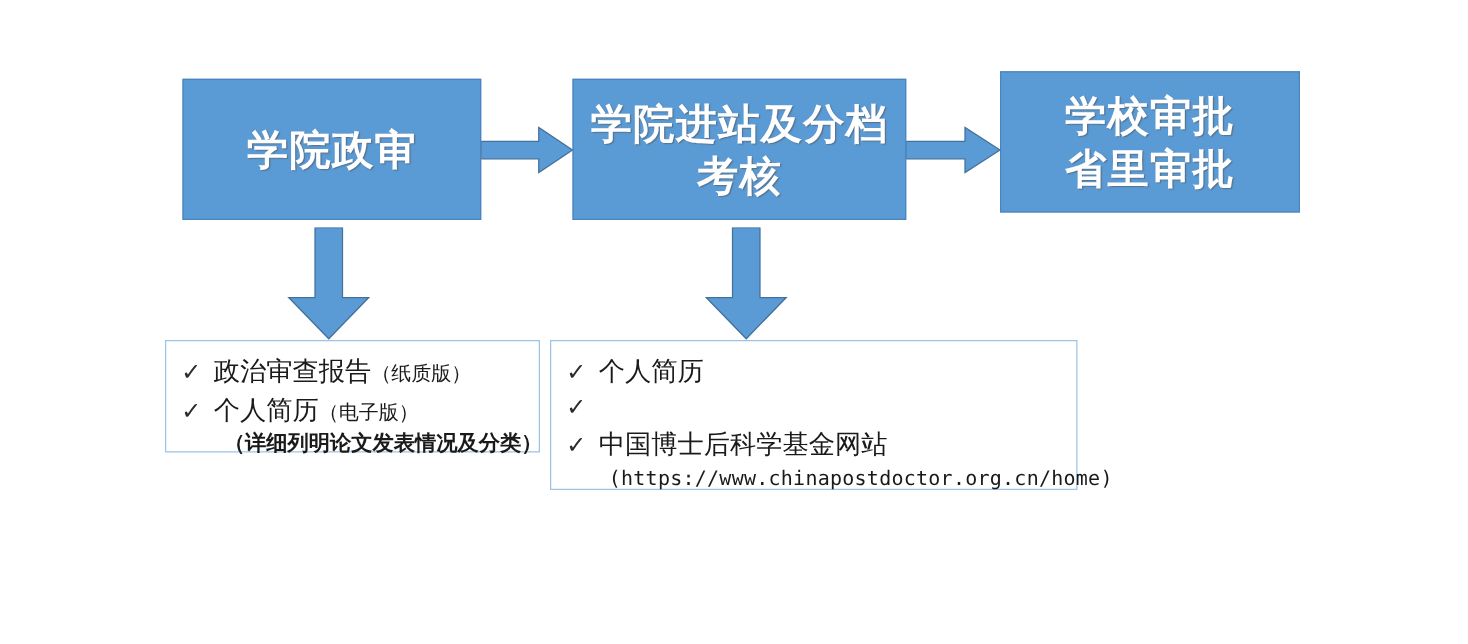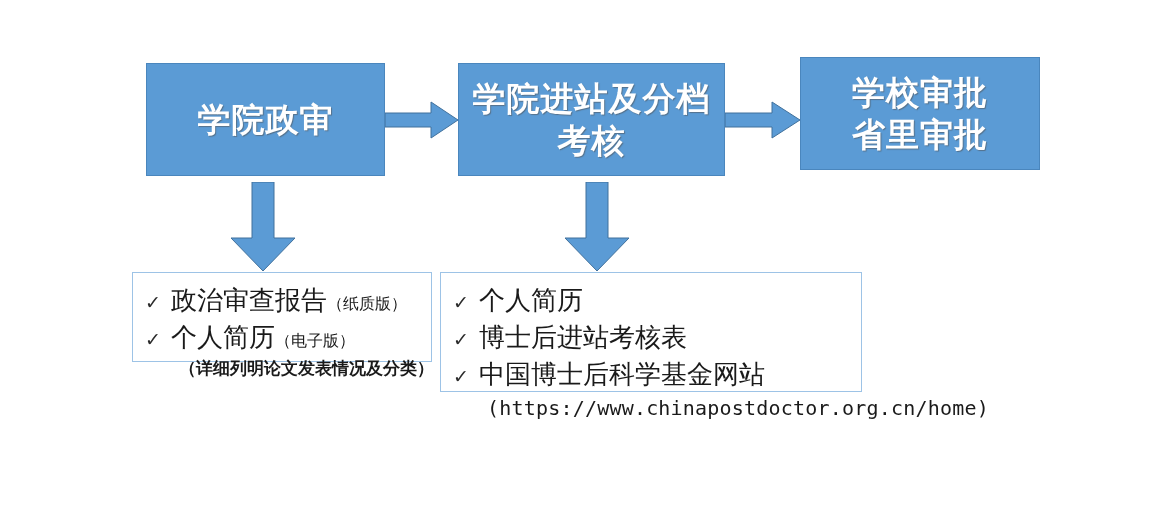--- a/index.html
+++ b/index.html
@@ -63,41 +63,41 @@
   }
   .check {
     display: inline-block;
     width: 26px;
     flex: 0 0 26px;
     font-size: 19px;
     color: #2b2b2b;
     line-height: 1.35;
   }
   .note-main {
-    font-size: 26px;
+    font-size: 21px;
     color: #1a1a1a;
     line-height: 1.35;
     font-family: "DejaVu Sans", "Liberation Sans", sans-serif;
   }
   .note-small {
     font-size: 16px;
     color: #1a1a1a;
     font-family: "DejaVu Sans", "Liberation Sans", sans-serif;
   }
   .note-sub {
     font-size: 17px;
     color: #1a1a1a;
     padding-left: 34px;
     line-height: 1.35;
     white-space: nowrap;
     font-family: "DejaVu Sans", "Liberation Sans", sans-serif;
     font-weight: bold;
   }
   .note-url {
-    font-size: 20px;
+    font-size: 16px;
     color: #1a1a1a;
     padding-left: 34px;
     line-height: 1.4;
     white-space: nowrap;
     font-family: "DejaVu Sans Mono", "Liberation Mono", monospace;
     letter-spacing: 0.2px;
   }
 </style>
 </head>
 <body>
@@ -148,21 +148,20 @@
     <div class="note-sub">（详细列明论文发表情况及分类）</div>
   </div>
 
   <div class="note-box" style="left:440px; top:272px; width:422px; height:120px;">
     <div class="note-line">
       <span class="check">✓</span>
       <span class="note-main">个人简历</span>
     </div>
     <div class="note-line">
       <span class="check">✓</span>
-      <span class="note-main">博士后进站考核表</span>
     </div>
     <div class="note-line">
       <span class="check">✓</span>
       <span class="note-main">中国博士后科学基金网站</span>
     </div>
     <div class="note-url">(https://www.chinapostdoctor.org.cn/home)</div>
   </div>
 
 </div>
 

